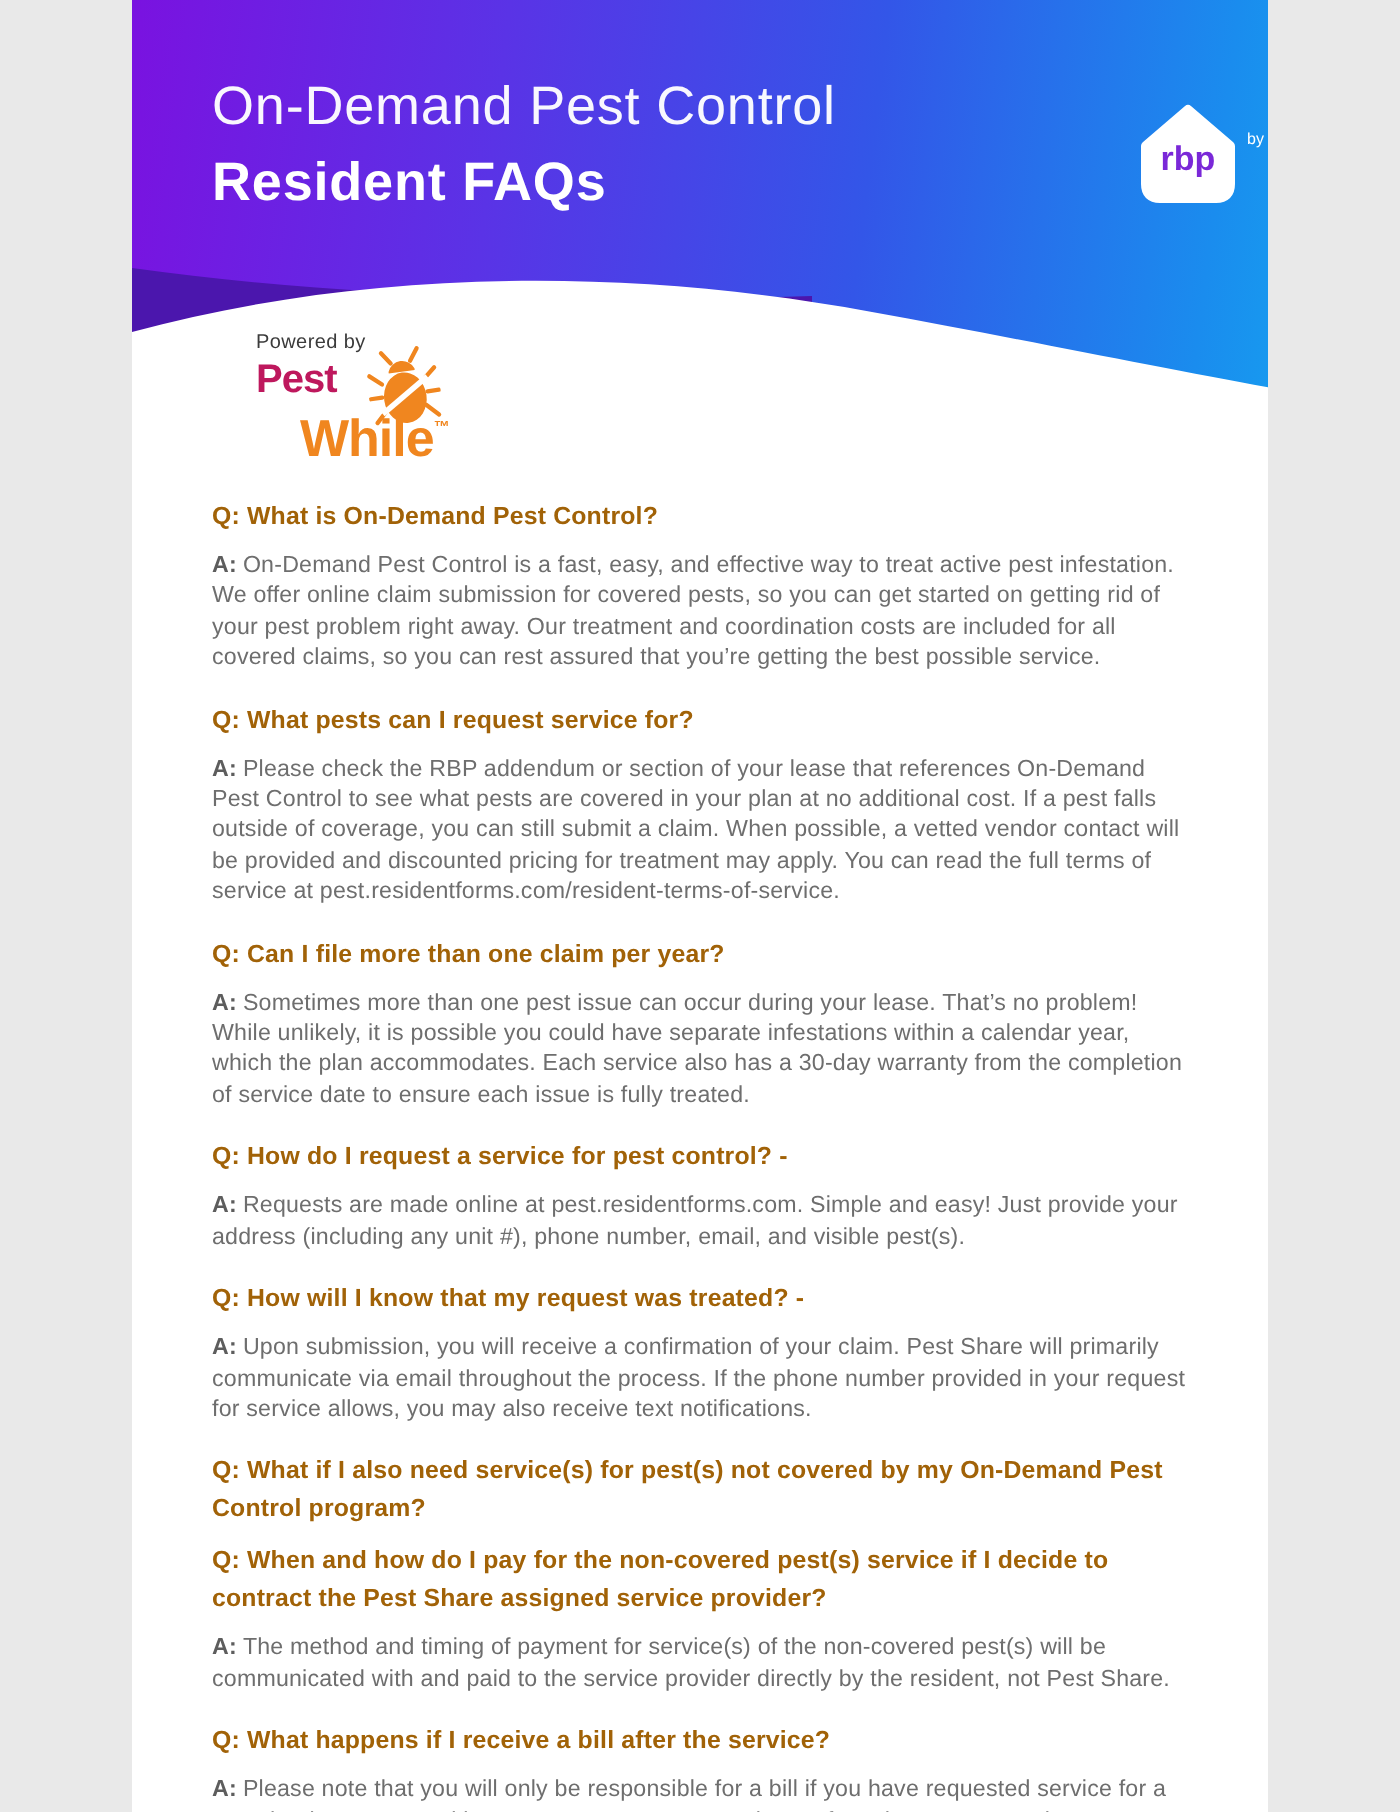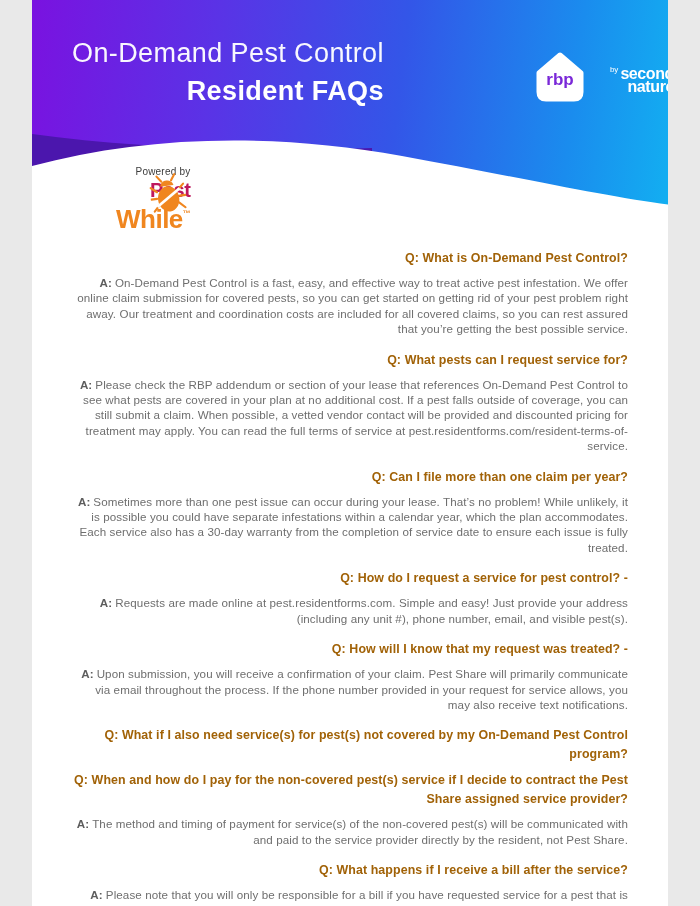--- a/index.html
+++ b/index.html
@@ -1,18 +1,18 @@
 <!DOCTYPE html>
 <html><head>
 <meta charset="utf-8">
 <style>
   html,body{margin:0;padding:0;background:#e9e9e9;}
   .page{
-    position:relative;width:636px;height:906px;margin:0 auto;background:#ffffff;
-    font-family:"Liberation Sans",sans-serif;overflow:hidden;text-align:right;
+    position:relative;width:568px;height:906px;margin:0 auto;background:#ffffff;
+    font-family:"Liberation Sans",sans-serif;overflow:hidden;
   }
   
   .header{
     position:relative;width:700px;height:232px;
     background:linear-gradient(97deg,#7a12e0 0%,#5a33e6 26%,#3356e8 52%,#1a8cee 76%,#0ec4f3 100%);
     overflow:hidden;
   }
   .header-waves{position:absolute;left:0;bottom:0;width:700px;height:112px;display:block;}
   .header-titles{position:absolute;left:40px;top:34px;}
   .title-line1{display:block;font-size:27px;font-weight:400;color:rgba(255,255,255,.96);letter-spacing:.4px;line-height:38px;}

